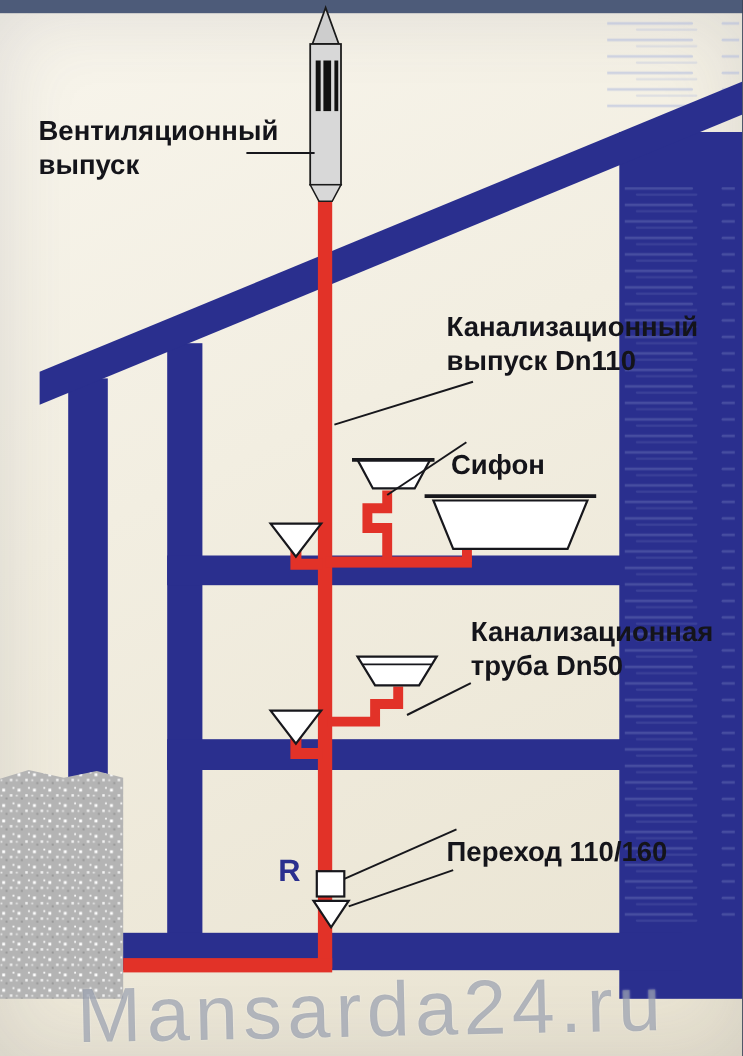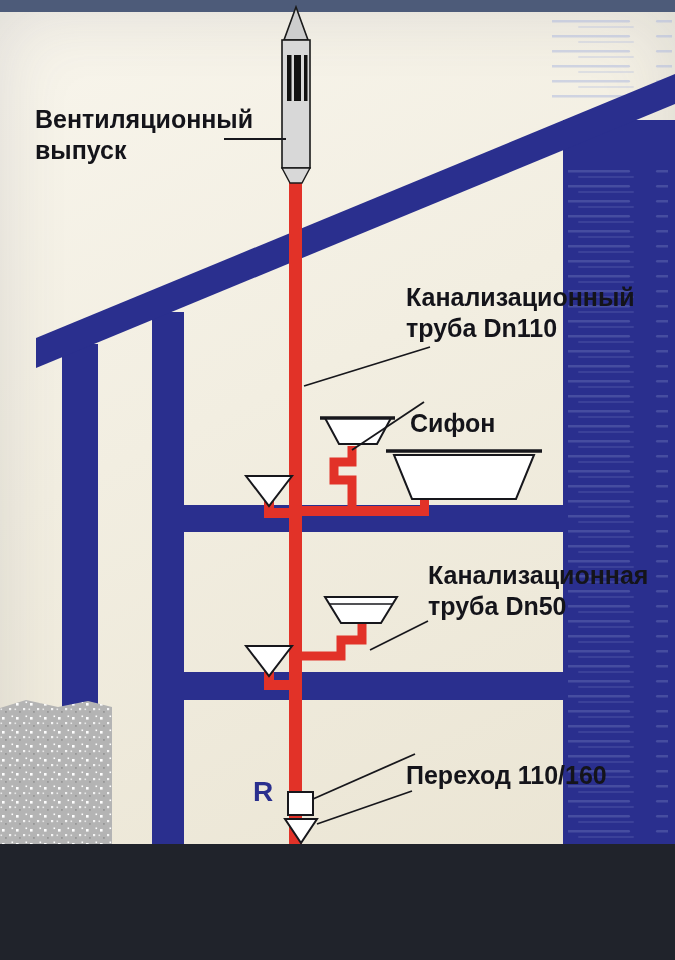--- a/index.html
+++ b/index.html
@@ -4,21 +4,21 @@
 <style>
   :root{
     --navy:#2a2f8e;
     --red:#e23228;
     --photo_edge:#4d5b79;
     --ground:#b4b4b4;
     --text:#14141a;
   }
   *{margin:0;padding:0;box-sizing:border-box;}
   body{font-family:"Liberation Sans",sans-serif;background:#20232b;}
-  .photo{position:relative;width:675px;height:844px;background:var(--photo_edge,#4d5b79);overflow:hidden;}
+  .photo{position:relative;width:675px;height:960px;background:var(--photo_edge,#4d5b79);overflow:hidden;}
   .paper{position:absolute;left:0;top:12px;width:675px;height:948px;
     background:linear-gradient(155deg,#f8f5ec 0%,#f2eee1 40%,#e9e3d1 100%);
     box-shadow:inset 0 0 70px rgba(70,70,95,.14);}
   .diagram-svg{position:absolute;left:0;top:0;width:675px;height:960px;}
   .f-navy{fill:var(--navy,#2a2f8e);}
   .f-red{fill:var(--red,#e23228);}
   .s-red{stroke:var(--red,#e23228);fill:none;stroke-width:9;}
   .s-red-w{stroke:var(--red,#e23228);fill:none;stroke-width:10;}
   .fixture{fill:#ffffff;stroke:#17171c;stroke-width:2;}
   .rim{stroke:#17171c;stroke-width:3.5;}
@@ -116,21 +116,21 @@
       <line x1="424" y1="402" x2="352" y2="450"></line>
       <line x1="428" y1="621" x2="370" y2="650"></line>
       <line x1="415" y1="754" x2="313" y2="799"></line>
       <line x1="412" y1="791" x2="317" y2="824"></line>
     </g>
   </svg>
 
   <div class="label" id="lbl-vent">Вентиляционный
 выпуск</div>
   <div class="label" id="lbl-riser">Канализационный
-труба Dn110</div>
+выпуск Dn110</div>
   <div class="label" id="lbl-siphon">Сифон</div>
   <div class="label" id="lbl-pipe50">Канализационная
 труба Dn50</div>
   <div class="label" id="lbl-transition">Переход 110/160</div>
   <div class="label" id="lbl-r">R</div>
 
   <div class="watermark">Mansarda24.ru</div>
 </div>
 
 </body></html>

